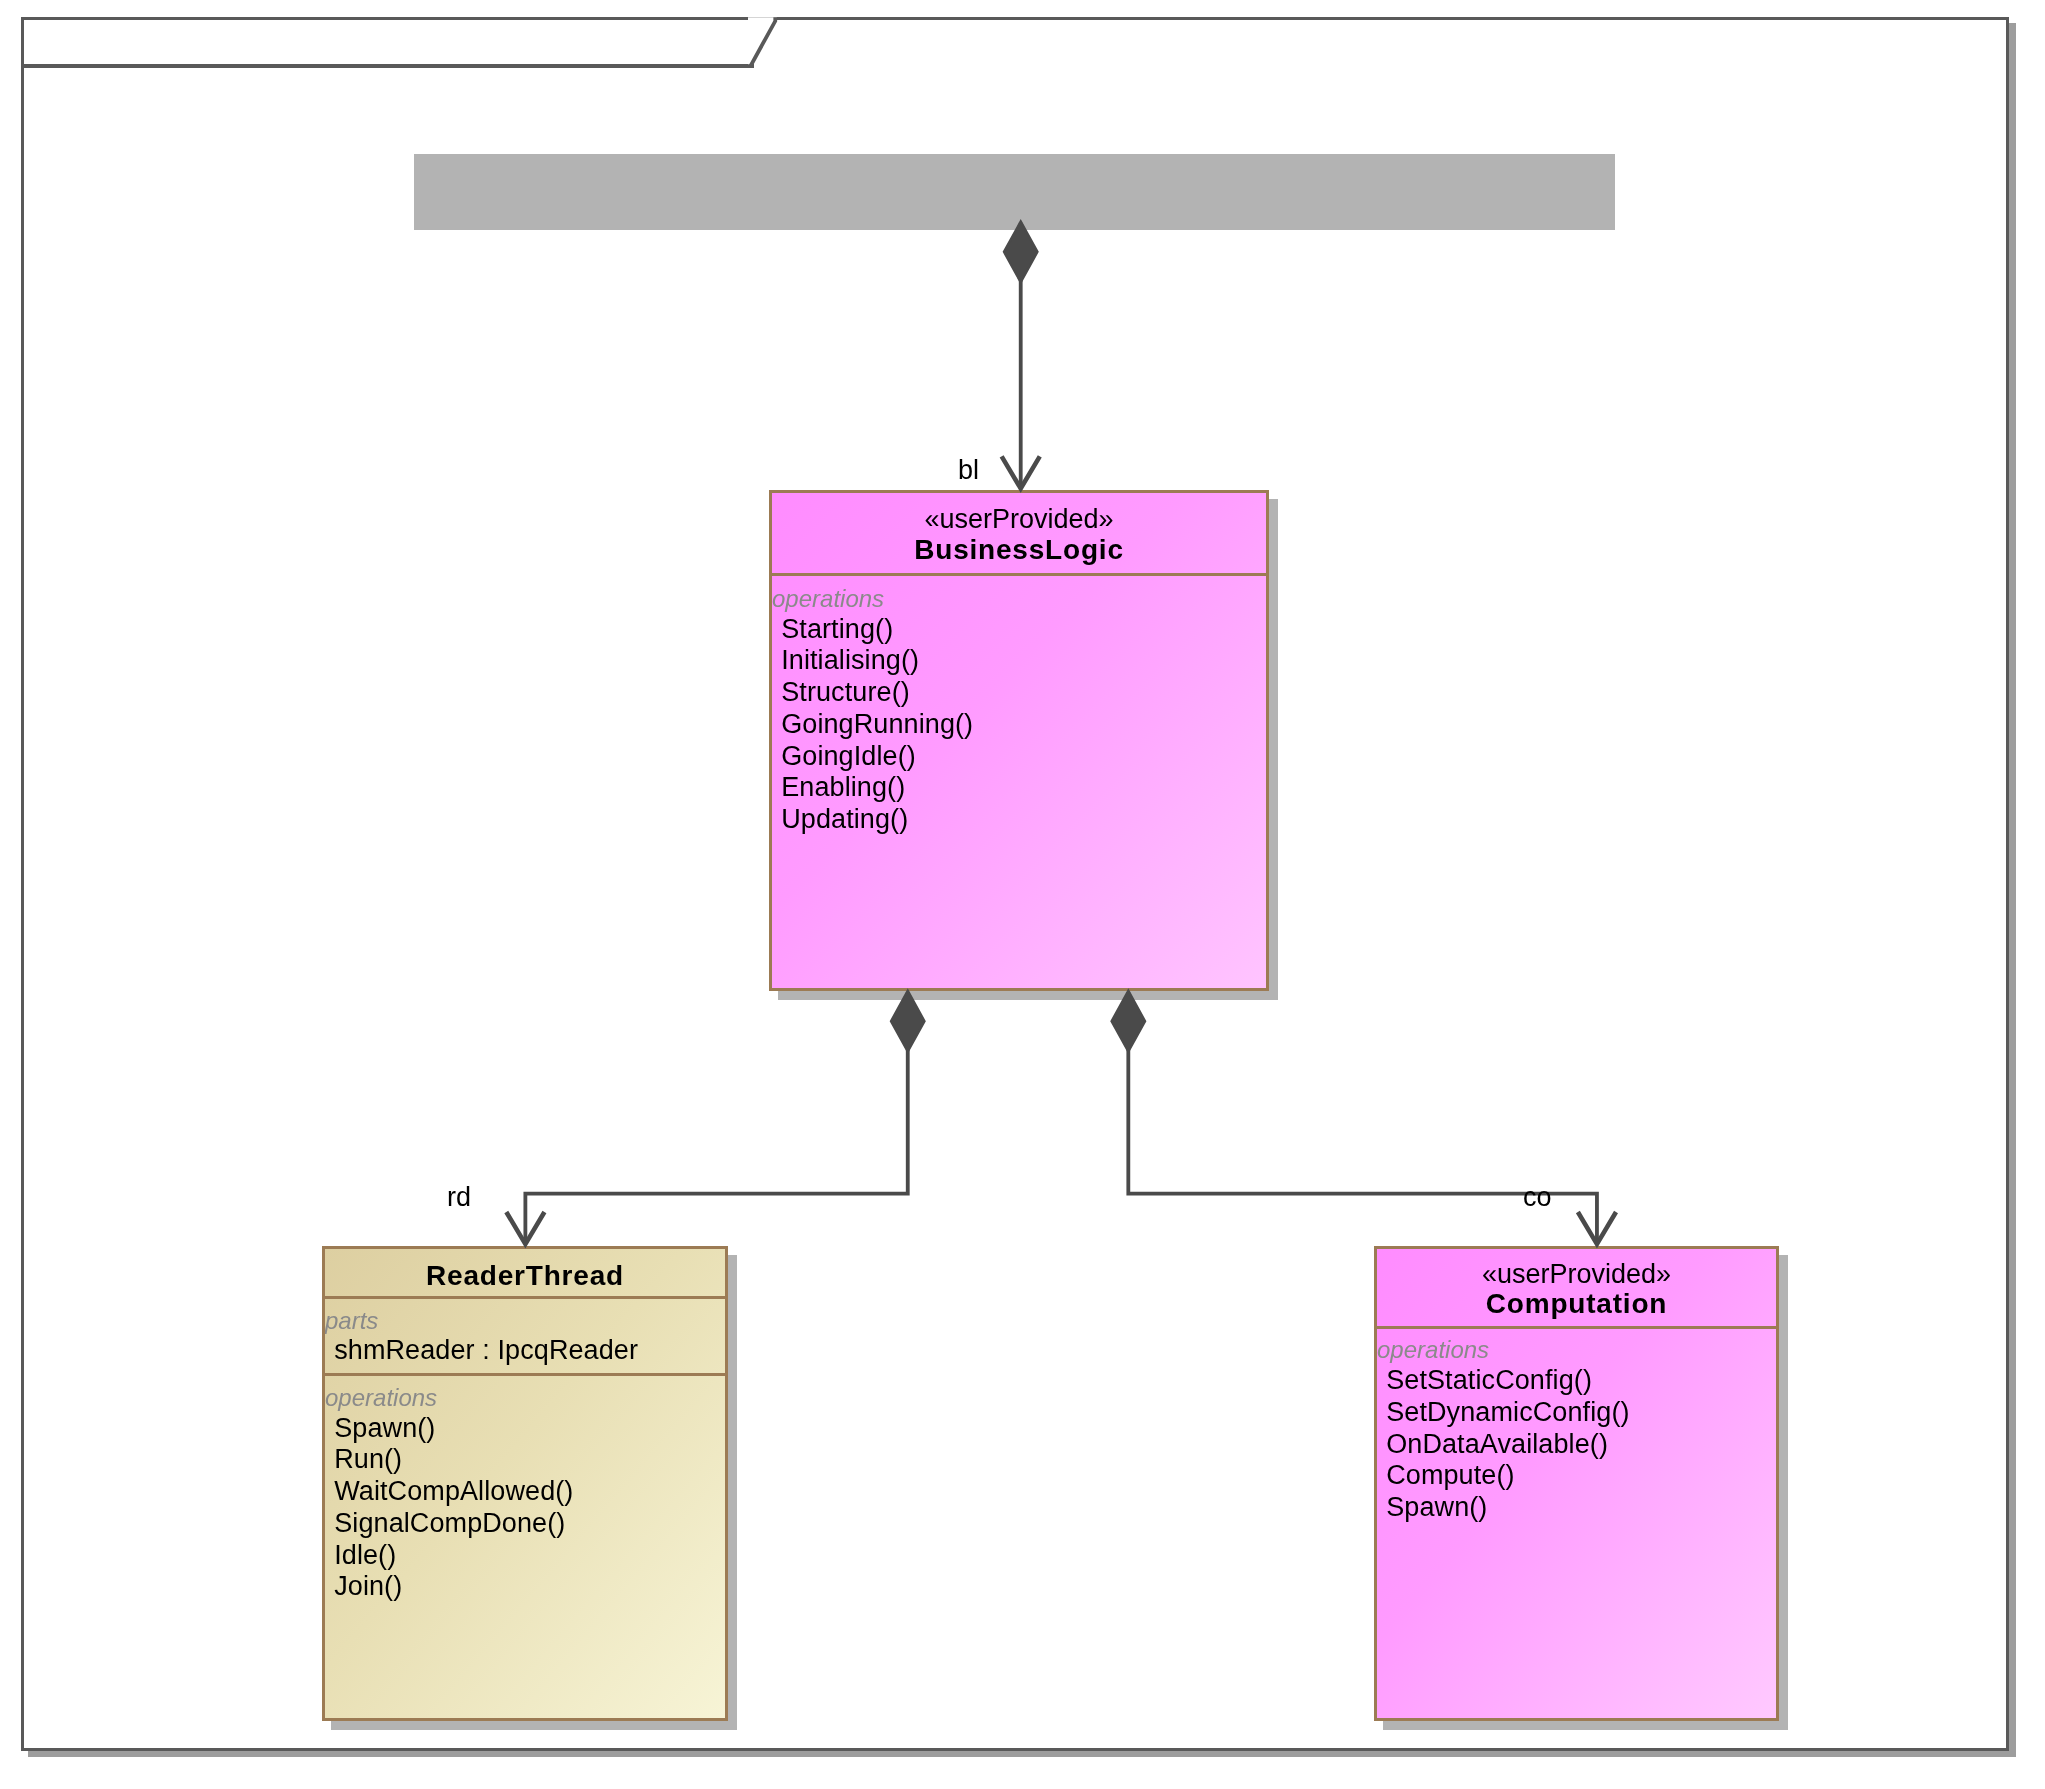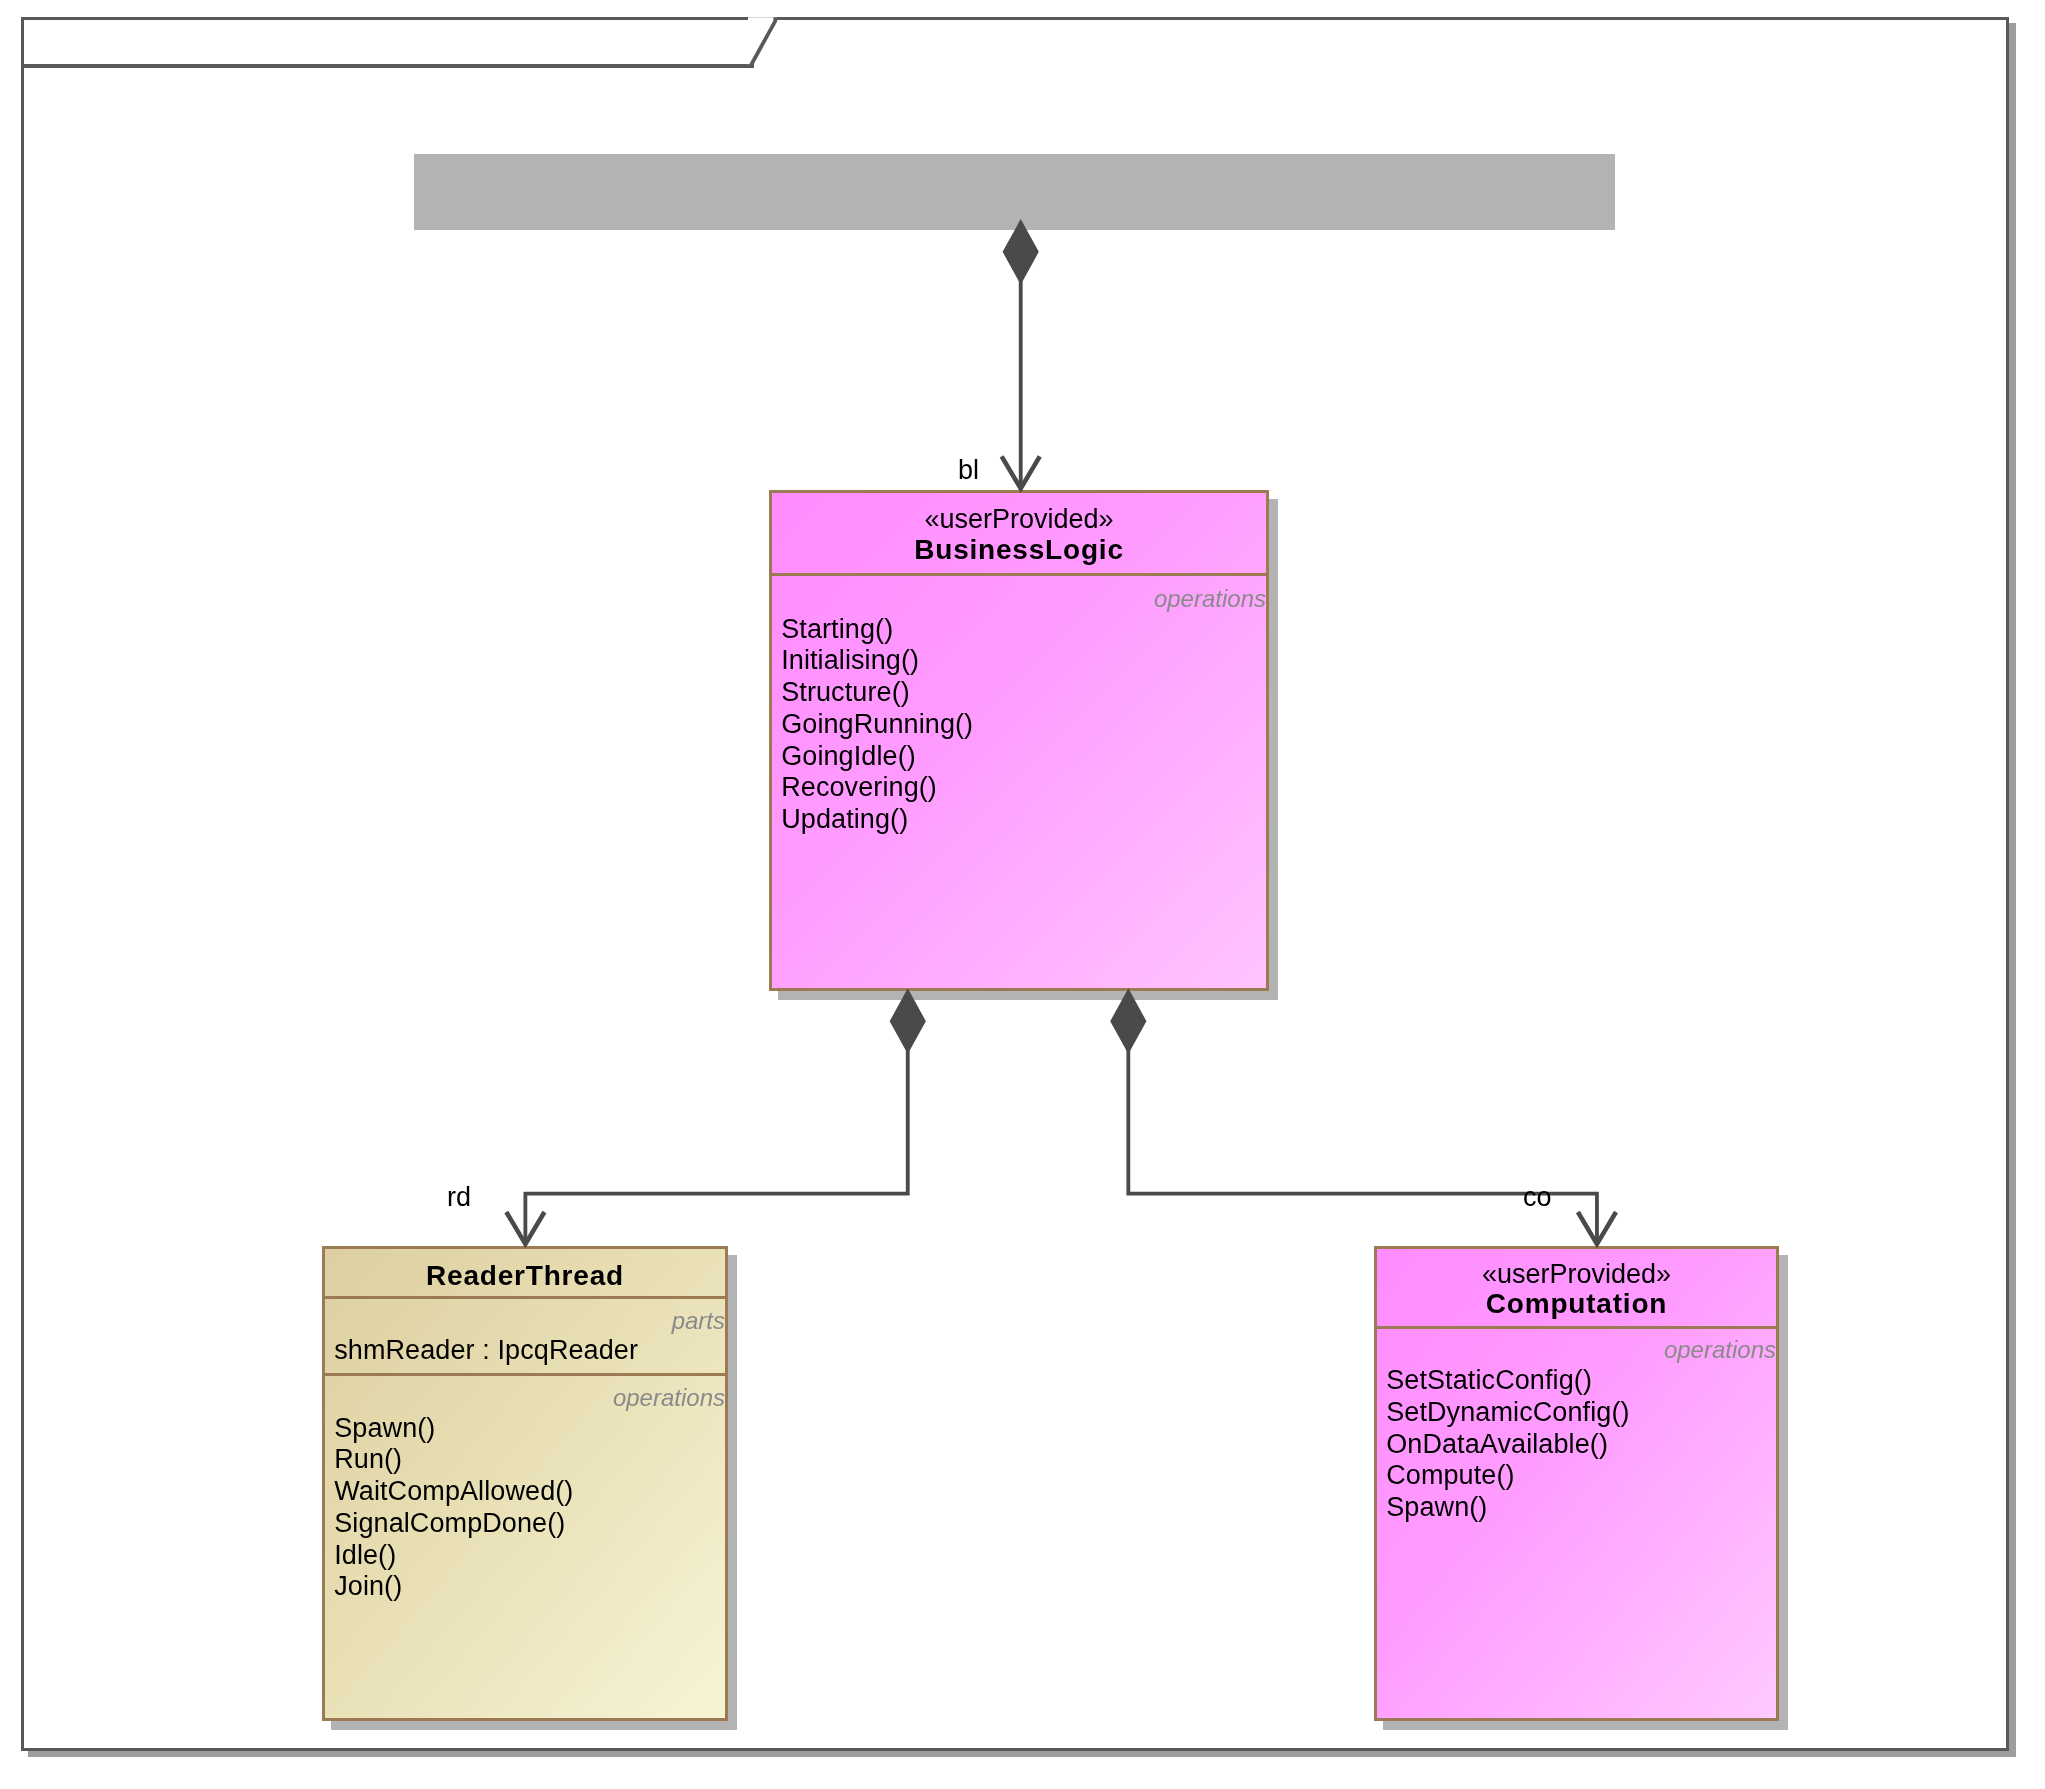--- a/index.html
+++ b/index.html
@@ -117,21 +117,21 @@
   }
   .blockname {
     text-align: center;
     font-weight: bold;
     font-size: 28px;
     color: #000;
     letter-spacing: 0.8px;
     line-height: 1.12;
   }
   .comp-label {
-    text-align: right;
+    text-align: left;
     font-style: italic;
     font-size: 24px;
     color: #8a8a8a;
     line-height: 1.2;
   }
   .member {
     font-size: 27px;
     color: #000;
     line-height: 1.175;
     padding-left: 9.2px;
@@ -251,21 +251,21 @@
       <div class="blockname">BusinessLogic</div>
     </div>
     <div class="compartment ops">
       <div class="comp-label">operations</div>
       <div>
           <div class="member">Starting()</div>
           <div class="member">Initialising()</div>
           <div class="member">Structure()</div>
           <div class="member">GoingRunning()</div>
           <div class="member">GoingIdle()</div>
-          <div class="member">Recovering()</div>
+          <div class="member">Enabling()</div>
           <div class="member">Updating()</div>
         </div>
     </div>
   </div>
 
   <div class="block-shadow" id="readerthread-shadow"></div>
   <div class="block" id="readerthread">
     <div class="compartment header">
       <div class="blockname">ReaderThread</div>
     </div>

